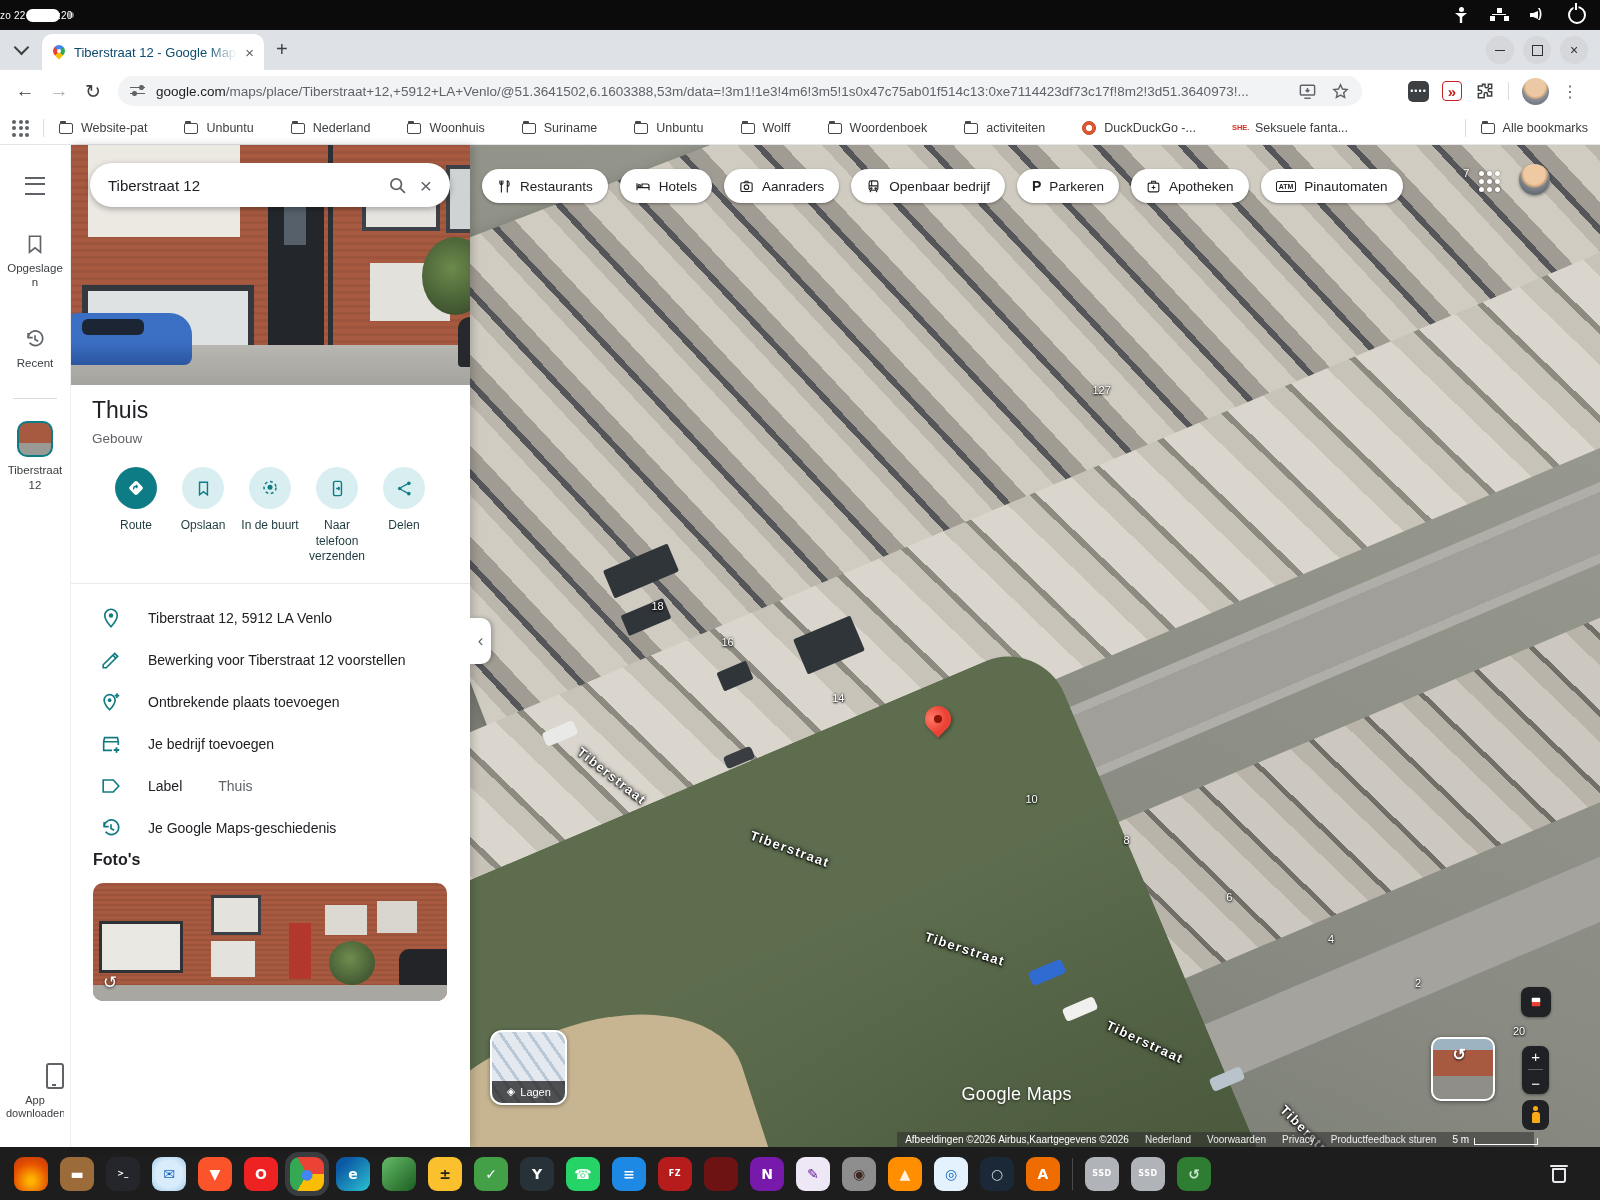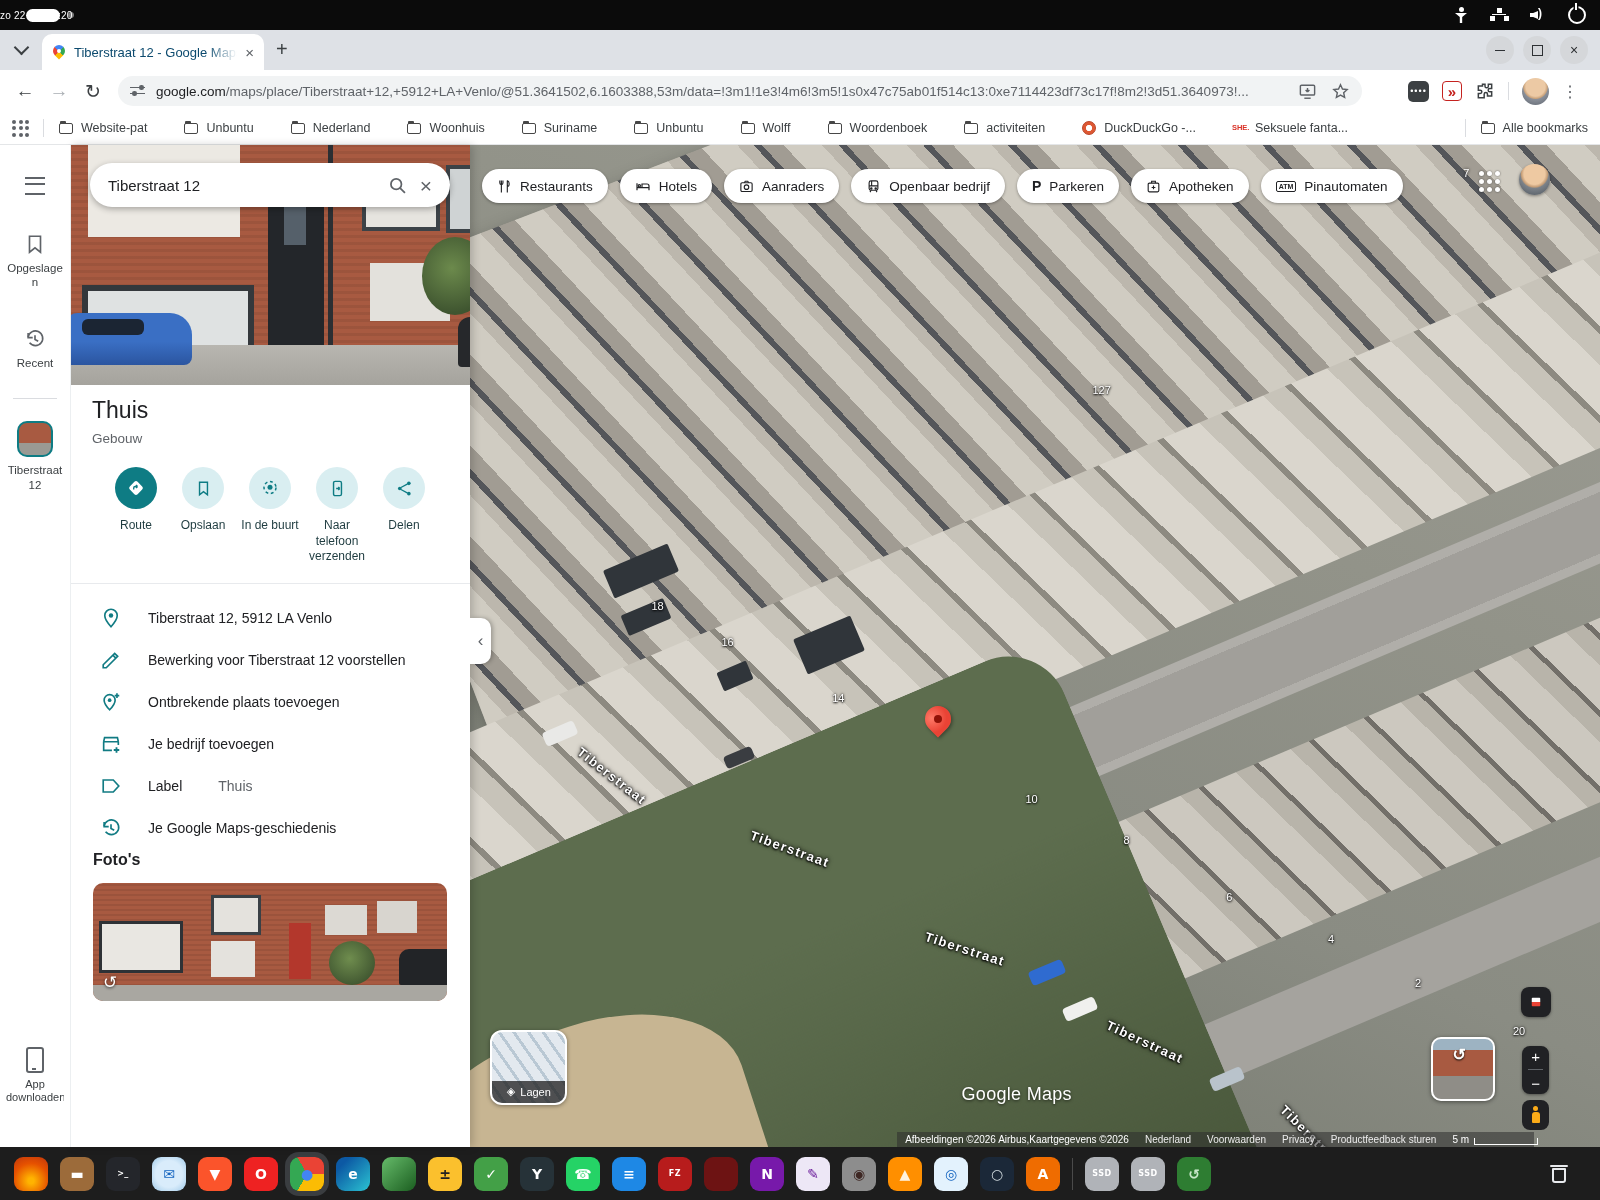--- a/index.html
+++ b/index.html
@@ -74,21 +74,21 @@
   .content{position:absolute;left:0;top:145px;width:1600px;height:1002px;}
   
   .rail{position:absolute;left:0;top:0;width:70px;height:100%;background:#fff;border-right:1px solid #eceff1;display:flex;flex-direction:column;align-items:center;z-index:6;}
   .burger{margin-top:32px;width:20px;height:14px;border-top:2px solid #5f6368;border-bottom:2px solid #5f6368;position:relative;}
   .burger::before{content:"";position:absolute;left:0;top:4px;width:20px;height:2px;background:#5f6368;}
   .rail-item{margin-top:38px;display:flex;flex-direction:column;align-items:center;gap:6px;color:#5f6368;}
   .rail-item svg{stroke:#5f6368;}
   .rail-label{font-size:11.5px;color:#3c4043;text-align:center;width:60px;line-height:1.25;word-break:break-word;}
   .rail-div{margin-top:28px;width:44px;height:1px;background:#dadce0;}
   .rail-thumb{margin-top:22px;width:36px;height:36px;border-radius:10px;border:2px solid #0e7c84;background:linear-gradient(180deg,#a85a41 0 62%,#9a9a94 62% 100%);box-sizing:border-box;}
-  .rail-bottom{margin-top:auto;margin-bottom:42px;display:flex;flex-direction:column;align-items:center;gap:5px;}
+  .rail-bottom{margin-top:auto;margin-bottom:26px;display:flex;flex-direction:column;align-items:flex-end;gap:5px;}
   .phone-ic{width:14px;height:22px;border:2px solid #5f6368;border-radius:3px;position:relative;}
   .phone-ic::after{content:"";position:absolute;left:4px;bottom:1px;width:4px;height:1.6px;background:#5f6368;}
   .rail-app{font-size:11px;color:#3c4043;width:58px;text-align:center;line-height:1.25;display:-webkit-box;-webkit-line-clamp:2;-webkit-box-orient:vertical;overflow:hidden;}
   
   .panel{position:absolute;left:70px;top:0;width:400px;height:100%;background:#fff;z-index:5;box-shadow:3px 0 8px rgba(0,0,0,.18);}
   .hero{position:absolute;left:0;top:0;width:400px;height:240px;overflow:hidden;background:#a85a41;}
   .hero .brick{position:absolute;inset:0;background:repeating-linear-gradient(0deg,rgba(0,0,0,.07) 0 3px,transparent 3px 7px);}
   .hero .wall-lt{position:absolute;left:18px;top:0;width:152px;height:92px;background:#ece9e3;}
   .hero .win-lt{position:absolute;left:12px;top:140px;width:160px;height:70px;background:#dfe2e2;border:6px solid #34383c;}
   .hero .door{position:absolute;left:198px;top:30px;width:56px;height:172px;background:#23262a;}

